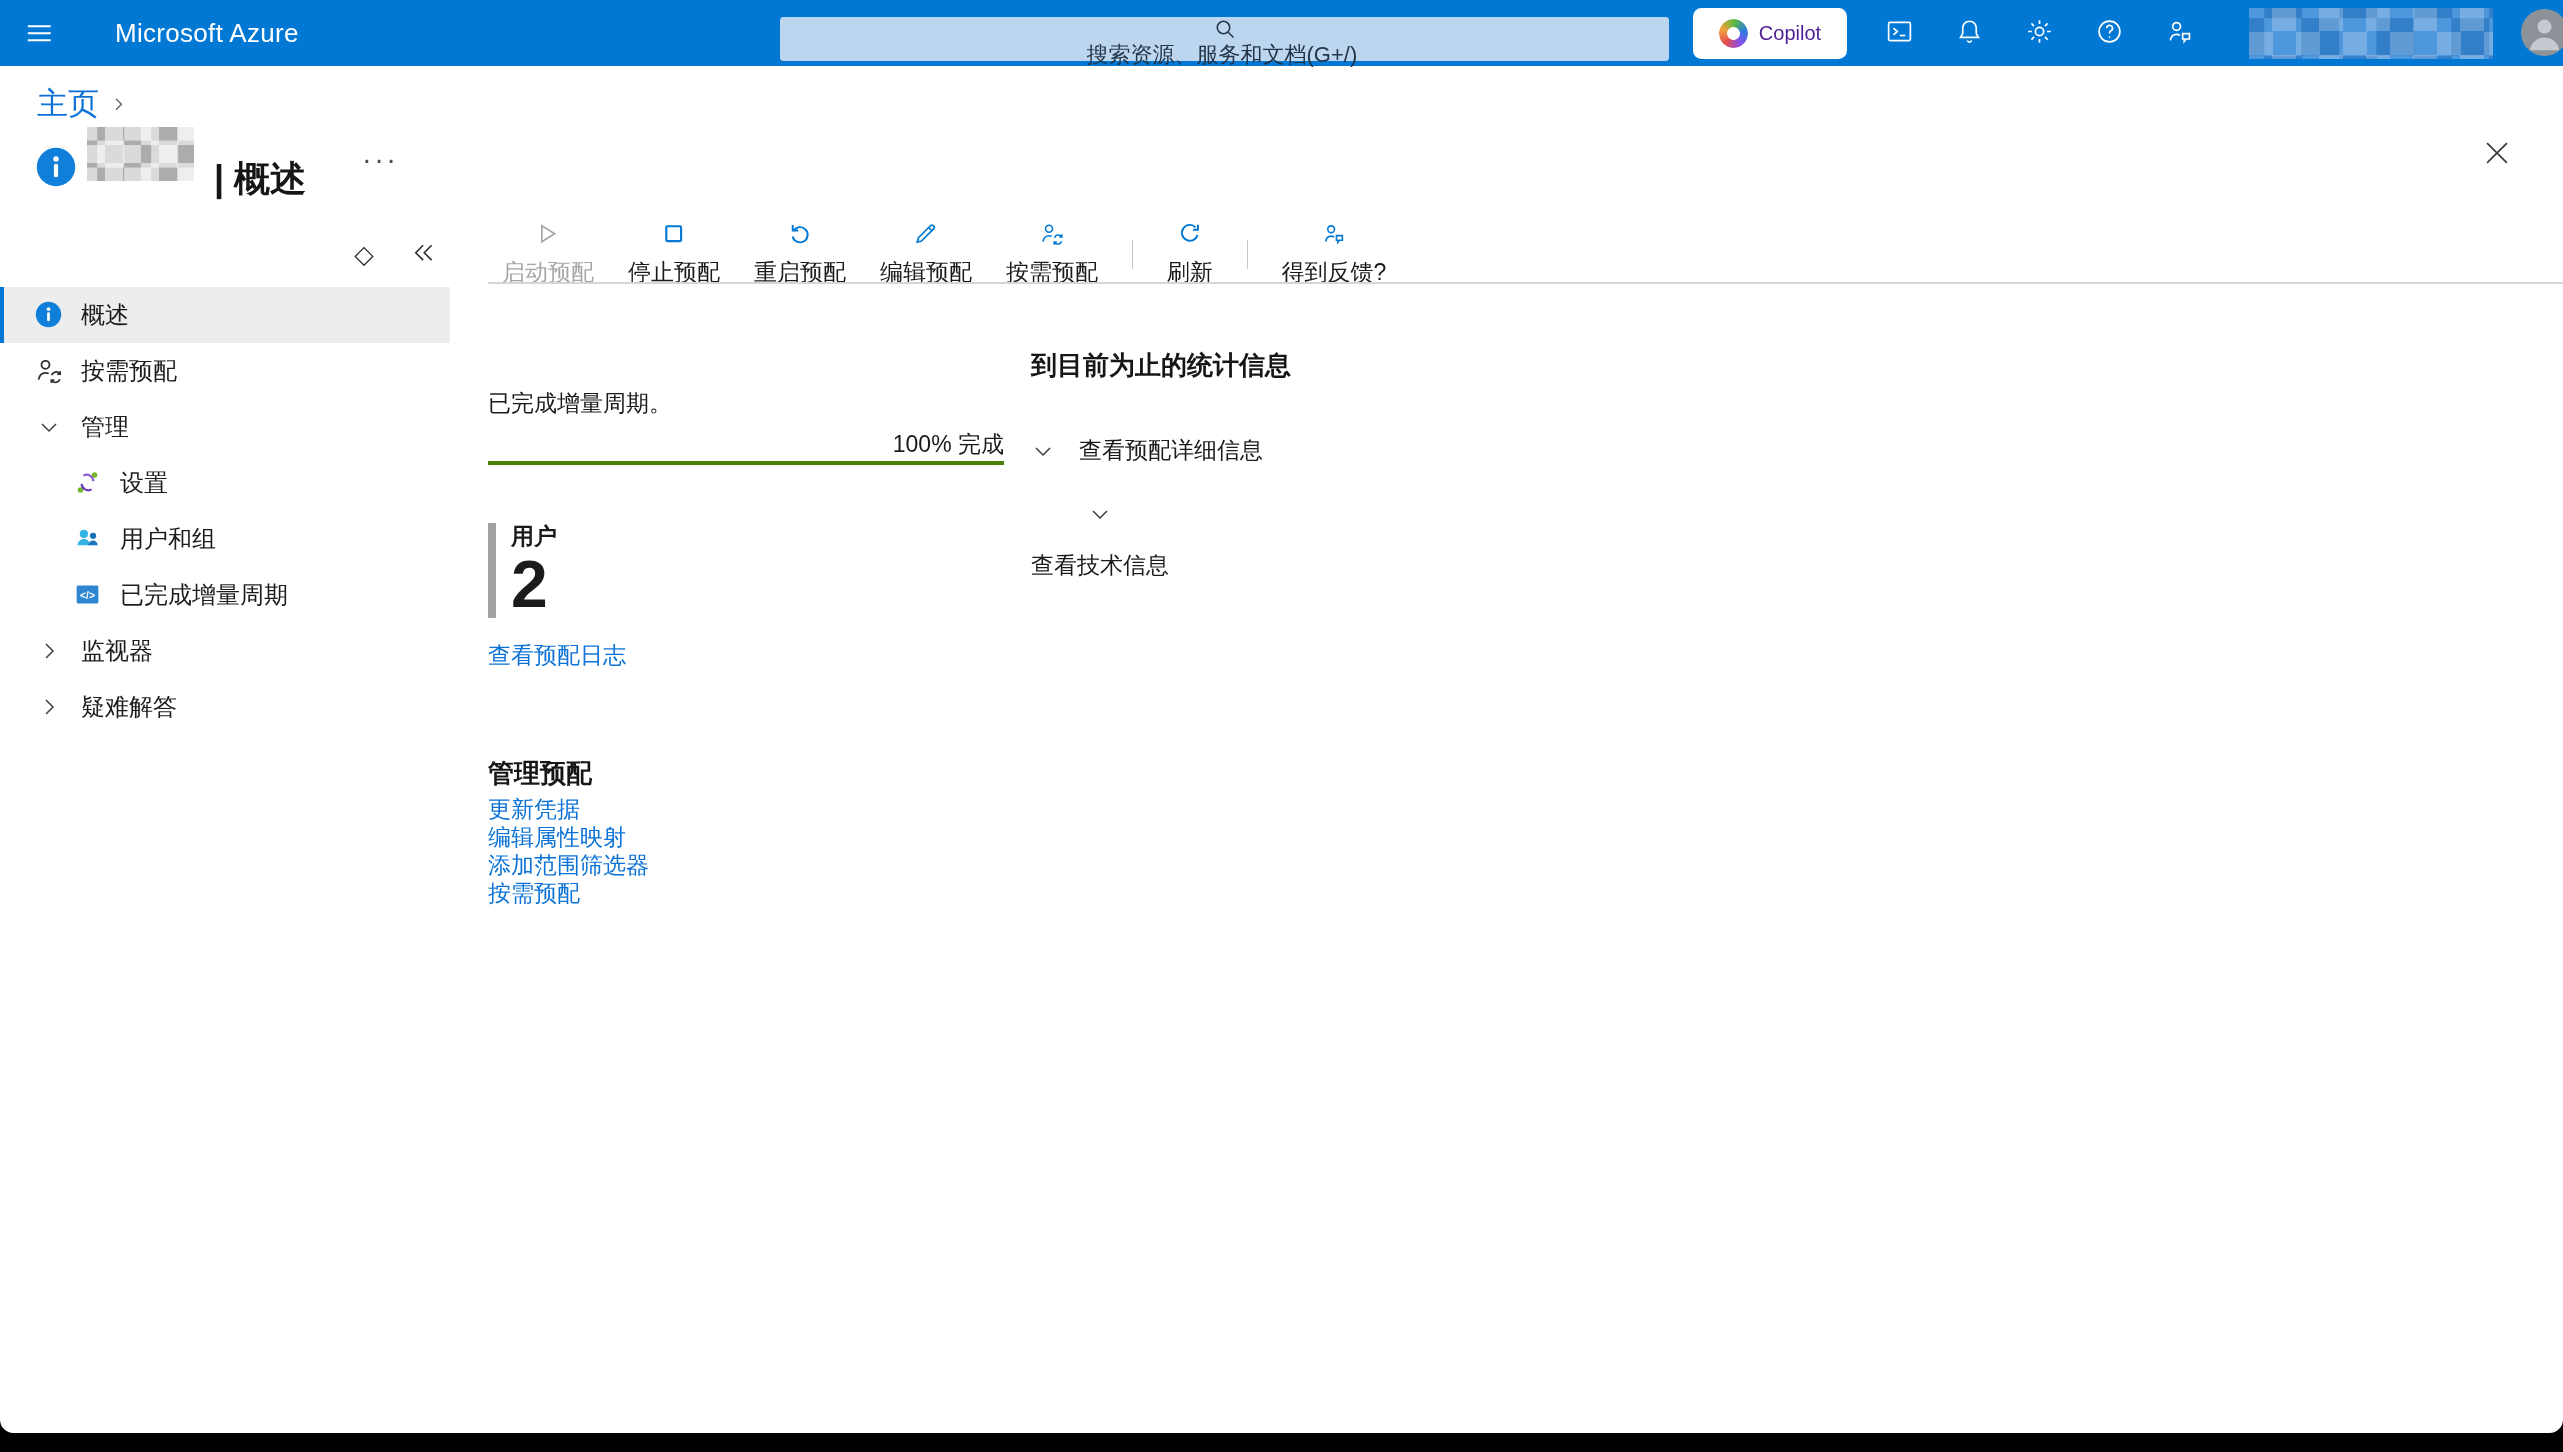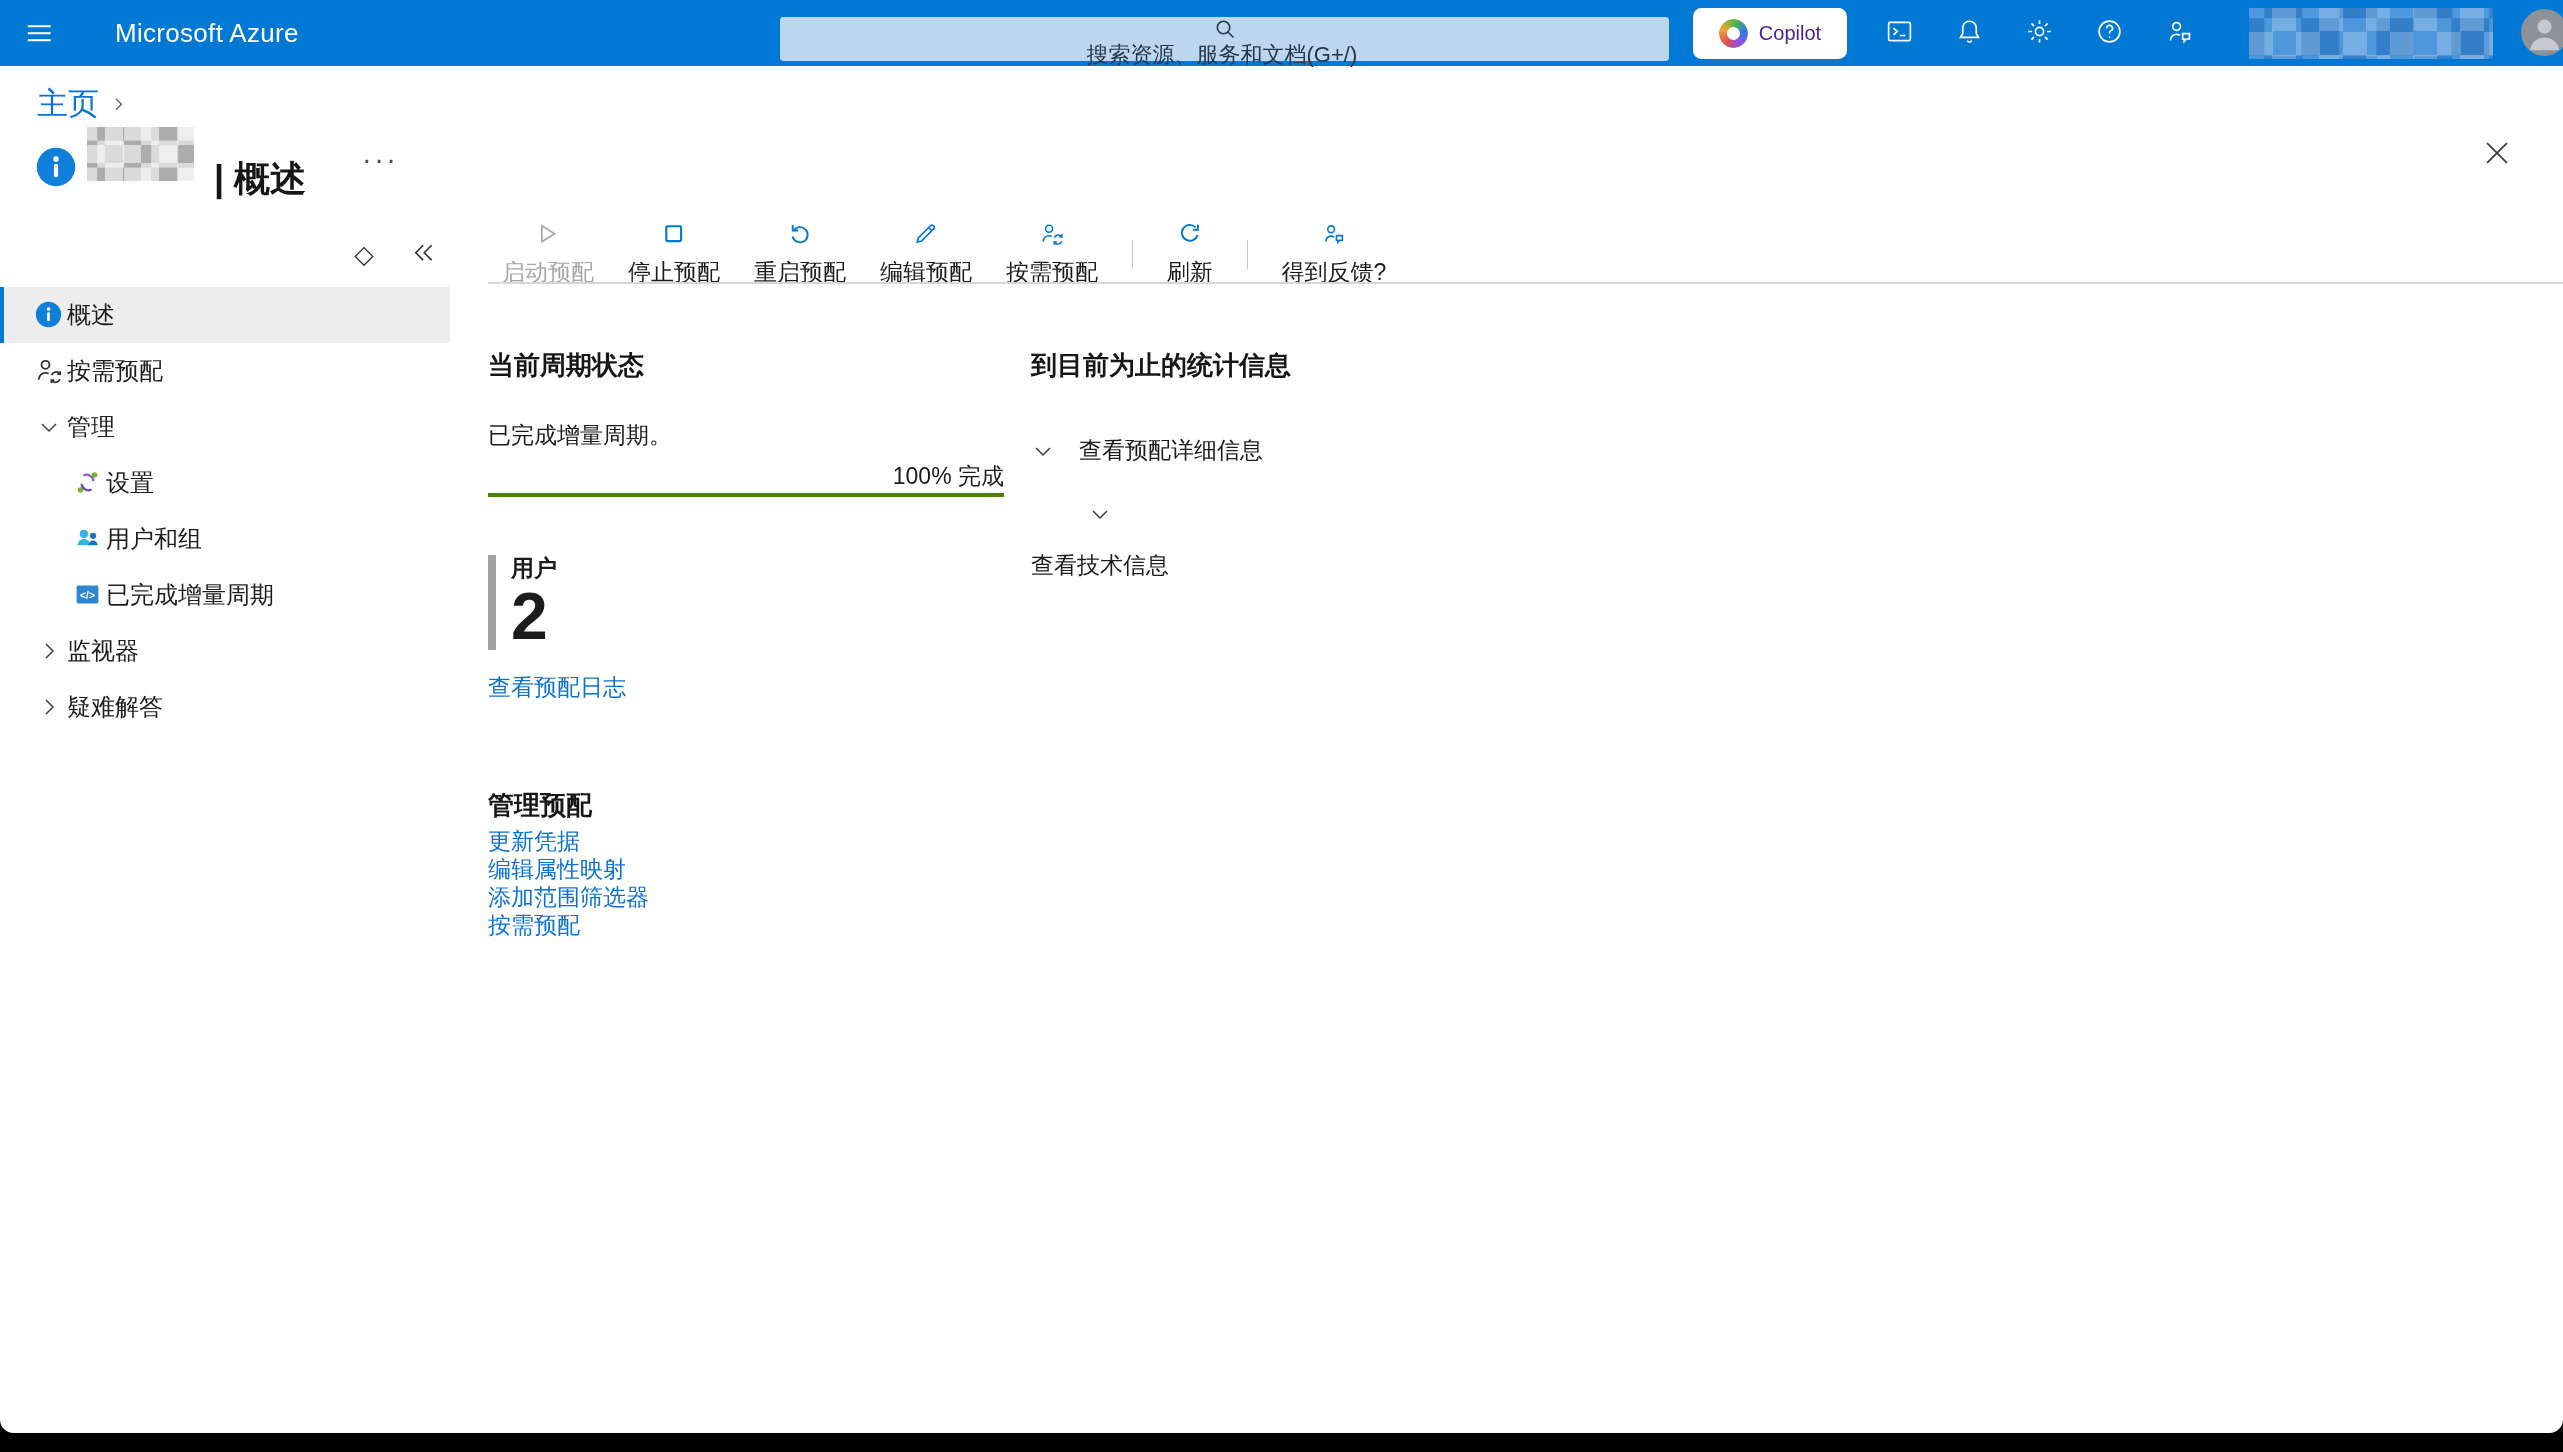--- a/index.html
+++ b/index.html
@@ -60,21 +60,21 @@
   .close-btn{position:absolute;left:2478px;top:136px;width:37px;height:37px;background:none;border:none;
              color:#3b3b3b;cursor:pointer;padding:0;}
 
   
   .sidebar{position:absolute;left:0;top:231px;width:450px;}
   .sidebar-tools{height:47px;display:flex;align-items:center;justify-content:flex-end;
                  gap:30.5px;padding-right:10.2px;color:#2e2e2e;}
   .sidebar-tools button{background:none;border:none;color:#2e2e2e;cursor:pointer;font-size:25.4px;
                         line-height:1;padding:0 3.4px;}
   .nav{margin-top:8.5px;}
-  .nav-item{height:56px;display:flex;align-items:center;gap:4px;padding-left:34px;
+  .nav-item{height:56px;display:flex;align-items:center;gap:18px;padding-left:34px;
             font-size:24px;color:#1c1c1c;position:relative;cursor:pointer;}
   .nav-item.selected{background:#ededed;}
   .nav-item.selected::before{content:'';position:absolute;left:0;top:0;bottom:0;width:4.2px;
             background:var(--accent,#0078d4);}
   .nav-item.sub{padding-left:73px;}
   .nav-chev{color:#404040;display:flex;width:29px;justify-content:center;}
 
   
   .toolbar{position:absolute;left:502px;top:234px;height:41px;display:flex;align-items:center;
            gap:34px;font-size:23px;color:#1b1b1b;}
@@ -346,21 +346,20 @@
           <circle cx="9.6" cy="7.8" r="3.2"></circle>
           <path d="M4.4 19.4c.5-3.2 2.6-5.1 5.2-5.1 1 0 2 .3 2.8.9"></path>
           <path d="M14.6 13.8h5.6v4.4h-2.6l-1.7 2v-2h-1.3z"></path>
         </svg>
       <span>得到反馈?</span>
     </button>
   </div>
   <div class="toolbar-rule"></div>
 
   <section class="content-left">
-    <h2 class="section-heading">当前周期状态</h2>
     <div class="status-text">已完成增量周期。</div>
     <div class="progress-label">100% 完成</div>
     <div class="progress-track">
         <div class="progress-fill"></div>
       </div>
 
     <div class="metric">
       <div class="metric-rule"></div>
       <div>
         <div class="metric-label">用户</div>

